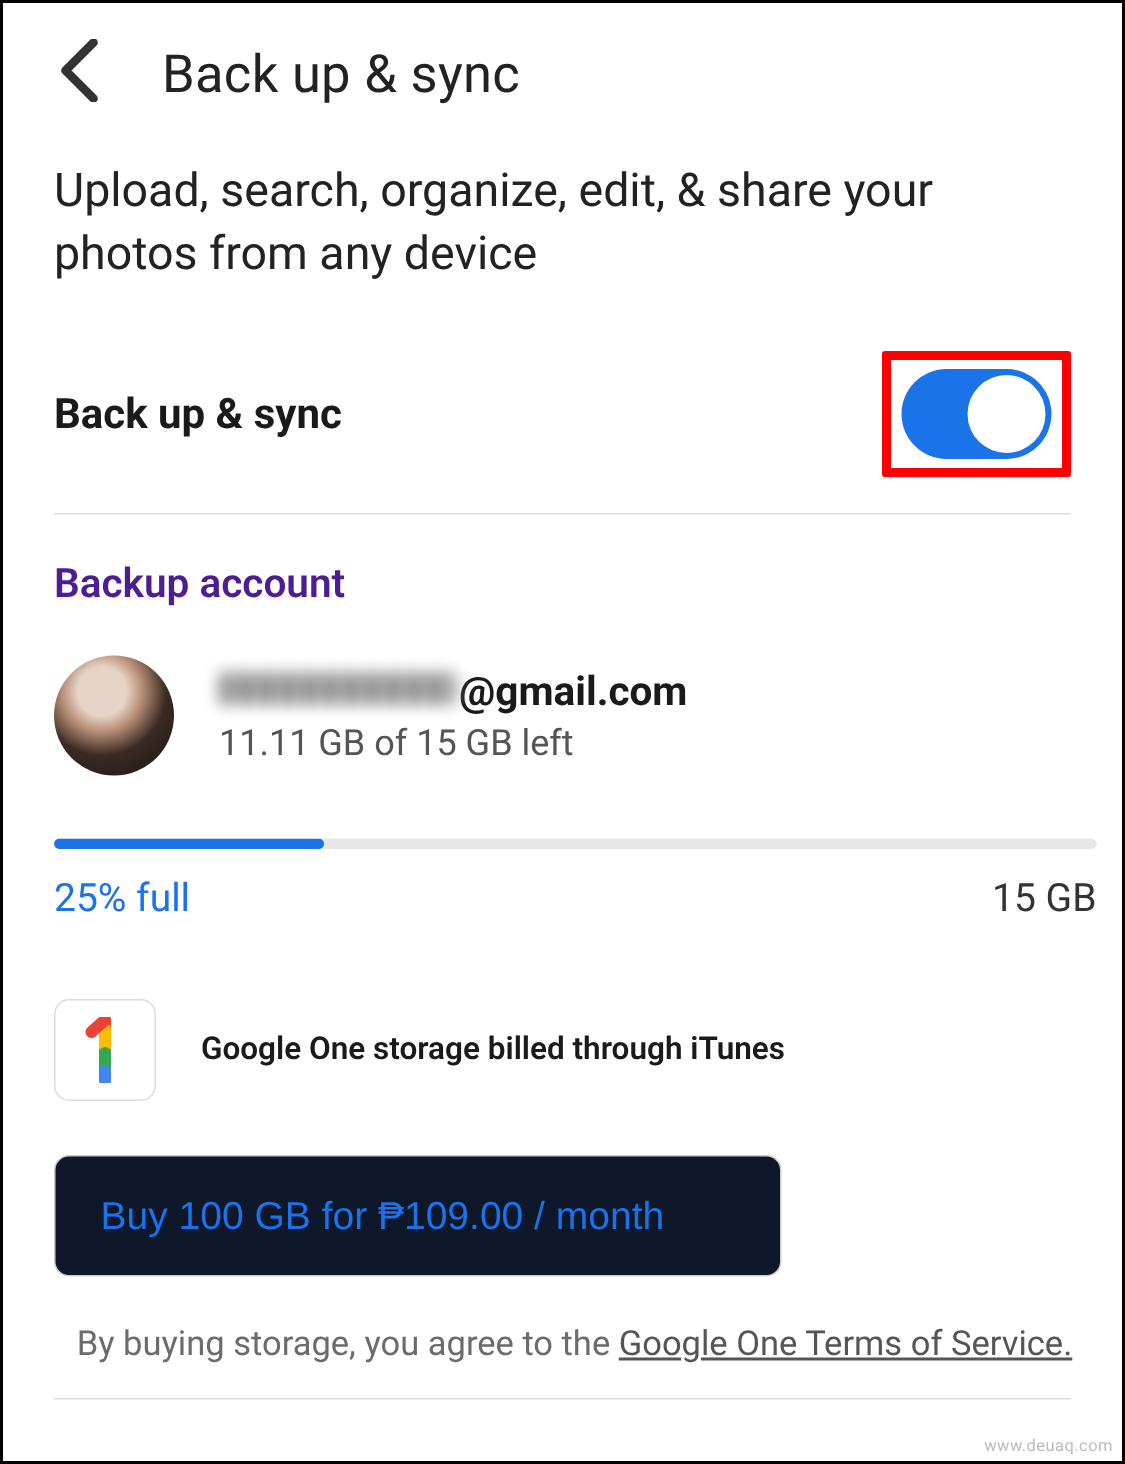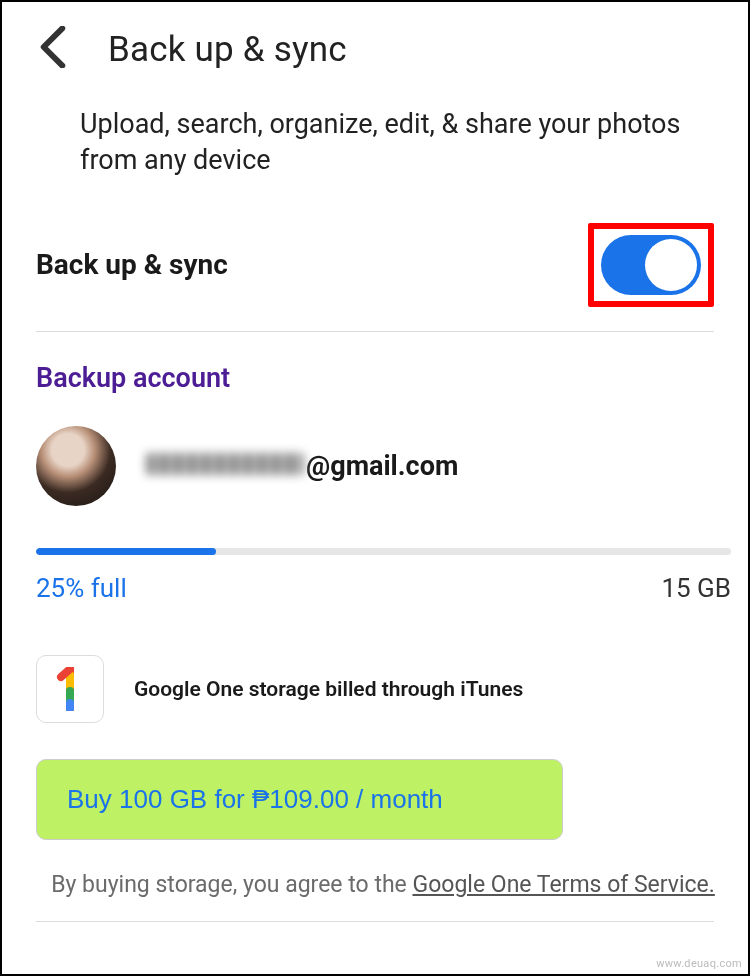--- a/index.html
+++ b/index.html
@@ -12,25 +12,24 @@
   }
   .header {
     display: flex;
     align-items: center;
     padding: 24px 20px 28px 36px;
     gap: 40px;
   }
   .back-chevron svg { width: 30px; height: 42px; }
   .title { font-size: 35px; font-weight: 400; color: #222; letter-spacing: 0.2px; }
   .description {
-    font-size: 27px;
+    font-size: 31px;
     color: #222;
     padding: 6px 34px 24px 34px;
     line-height: 1.35;
-    margin-left: 44px;
   }
   .row {
     display: flex;
     align-items: center;
     justify-content: space-between;
     padding: 20px 34px 24px 34px;
   }
   .row-label { font-size: 28px; font-weight: 700; color: #1a1a1a; }
   .highlight-box {
     border: 6px solid #ff0000;
@@ -131,23 +130,23 @@
   }
   .one-text { font-size: 21px; font-weight: 600; color: #1a1a1a; }
   .buy-btn {
     margin: 12px 34px 0 34px;
     border: 1px solid #ccc;
     border-radius: 10px;
     padding: 24px 30px;
     font-size: 26px;
     font-weight: 500;
     color: #1a73e8;
-    background: #bef264;
+    background: #0f172a;
     text-align: left;
-    width: 527px;
+    width: 485px;
     cursor: pointer;
   }
   .disclaimer {
     padding: 28px 32px 12px 48px;
     font-size: 23px;
     color: #6b6b6b;
     text-align: center;
     line-height: 1.45;
   }
   .disclaimer .link { text-decoration: underline; color: #555; }
@@ -190,20 +189,21 @@
 
 <div class="section-label">Backup account</div>
 
 <div class="account">
   <div class="avatar"></div>
   <div class="account-text">
     <div class="email-line">
       <span class="email-redacted"></span>
         <span>@gmail.com</span>
     </div>
+    <div class="storage-left">11.11 GB of 15 GB left</div>
   </div>
 </div>
 
 <div class="progress-wrap">
   <div class="progress-bar">
     <div class="progress-fill"></div>
   </div>
   <div class="progress-labels">
     <span class="pct">25% full</span>
     <span class="total">15 GB</span>

